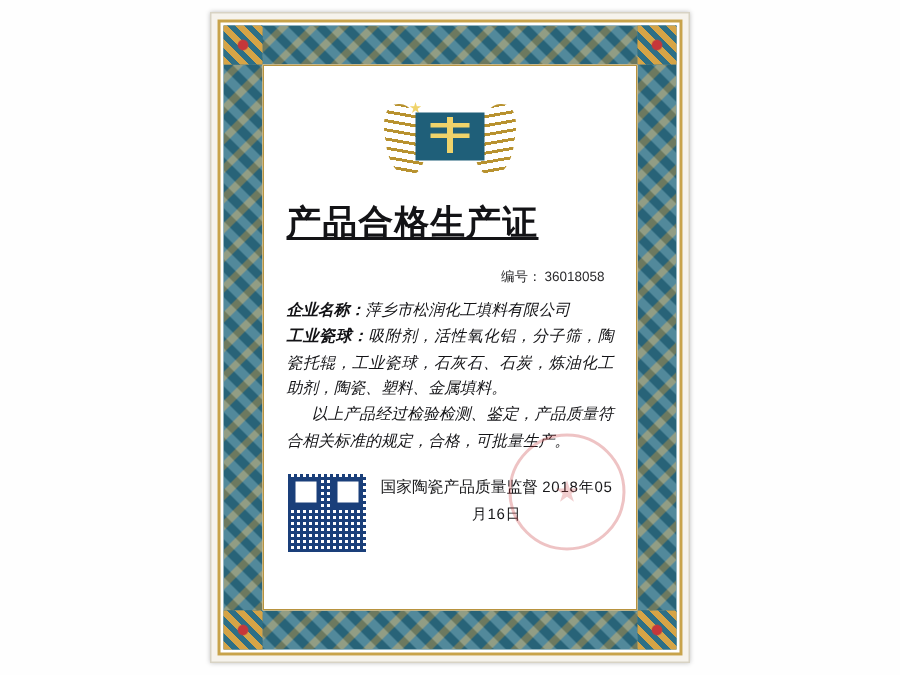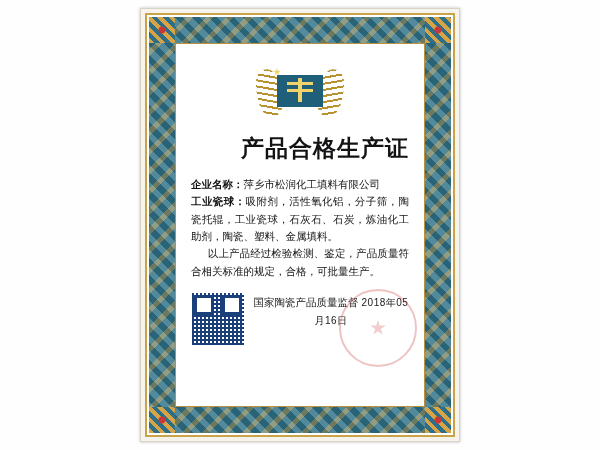--- a/index.html
+++ b/index.html
@@ -186,48 +186,49 @@
     top: 7px;
     transform: translateX(-50%);
     width: 26px;
     height: 3px;
     background: #f0d36a;
     box-shadow: 0 7px 0 0 #f0d36a;
   }
 
   
   .cert-title {
-    text-align: right;
+    text-align: left;
     font-family: "Liberation Serif", "DejaVu Serif", serif;
     font-size: 23px;
     font-weight: bold;
     letter-spacing: 1px;
     color: #131316;
     margin: 12px 0 12px 0;
+    text-decoration: underline;
   }
 
   .cert-no {
     margin-top: 14px;
     text-align: right;
     font-size: 9px;
     color: #2a2a2c;
     padding-right: 6px;
   }
   .cert-no .label { margin-right: 2px; }
 
   .body-lines {
     margin-top: 8px;
     font-size: 10.5px;
     line-height: 1.65;
     color: #131316;
     text-align: justify;
   }
-  .body-lines .row { display: block; }
+  .body-lines .row { display: block; font-style: italic; }
   .body-lines .lbl { font-weight: bold; }
-  .indent { text-indent: 1.6em; display: block; }
+  .indent { text-indent: 1.6em; display: block; font-style: italic; }
 
   .validity {
     margin-top: 6px;
     font-size: 10.5px;
     line-height: 1.6;
   }
 
   
   .bottom {
     margin-top: 12px;
@@ -317,20 +318,23 @@
         <span class="wheat-l"></span>
         <span class="wheat-r"></span>
         <span class="shield">
           <span class="top"></span>
           <span class="bottom"></span>
         </span>
       </div>
 
       <div class="cert-title">产品合格生产证</div>
 
+      <div class="cert-no">
+        <span class="label">编号：</span><span>36018058</span>
+      </div>
 
       <div class="body-lines">
         <span class="row">
           <span class="lbl">企业名称：</span><span>萍乡市松润化工填料有限公司</span>
         </span>
         <span class="row">
           <span class="lbl">工业瓷球：</span><span>吸附剂，活性氧化铝，分子筛，陶瓷托辊，工业瓷球，石灰石、石炭，炼油化工助剂，陶瓷、塑料、金属填料。</span>
         </span>
         <span class="indent">以上产品经过检验检测、鉴定，产品质量符合相关标准的规定，合格，可批量生产。</span>
       </div>

